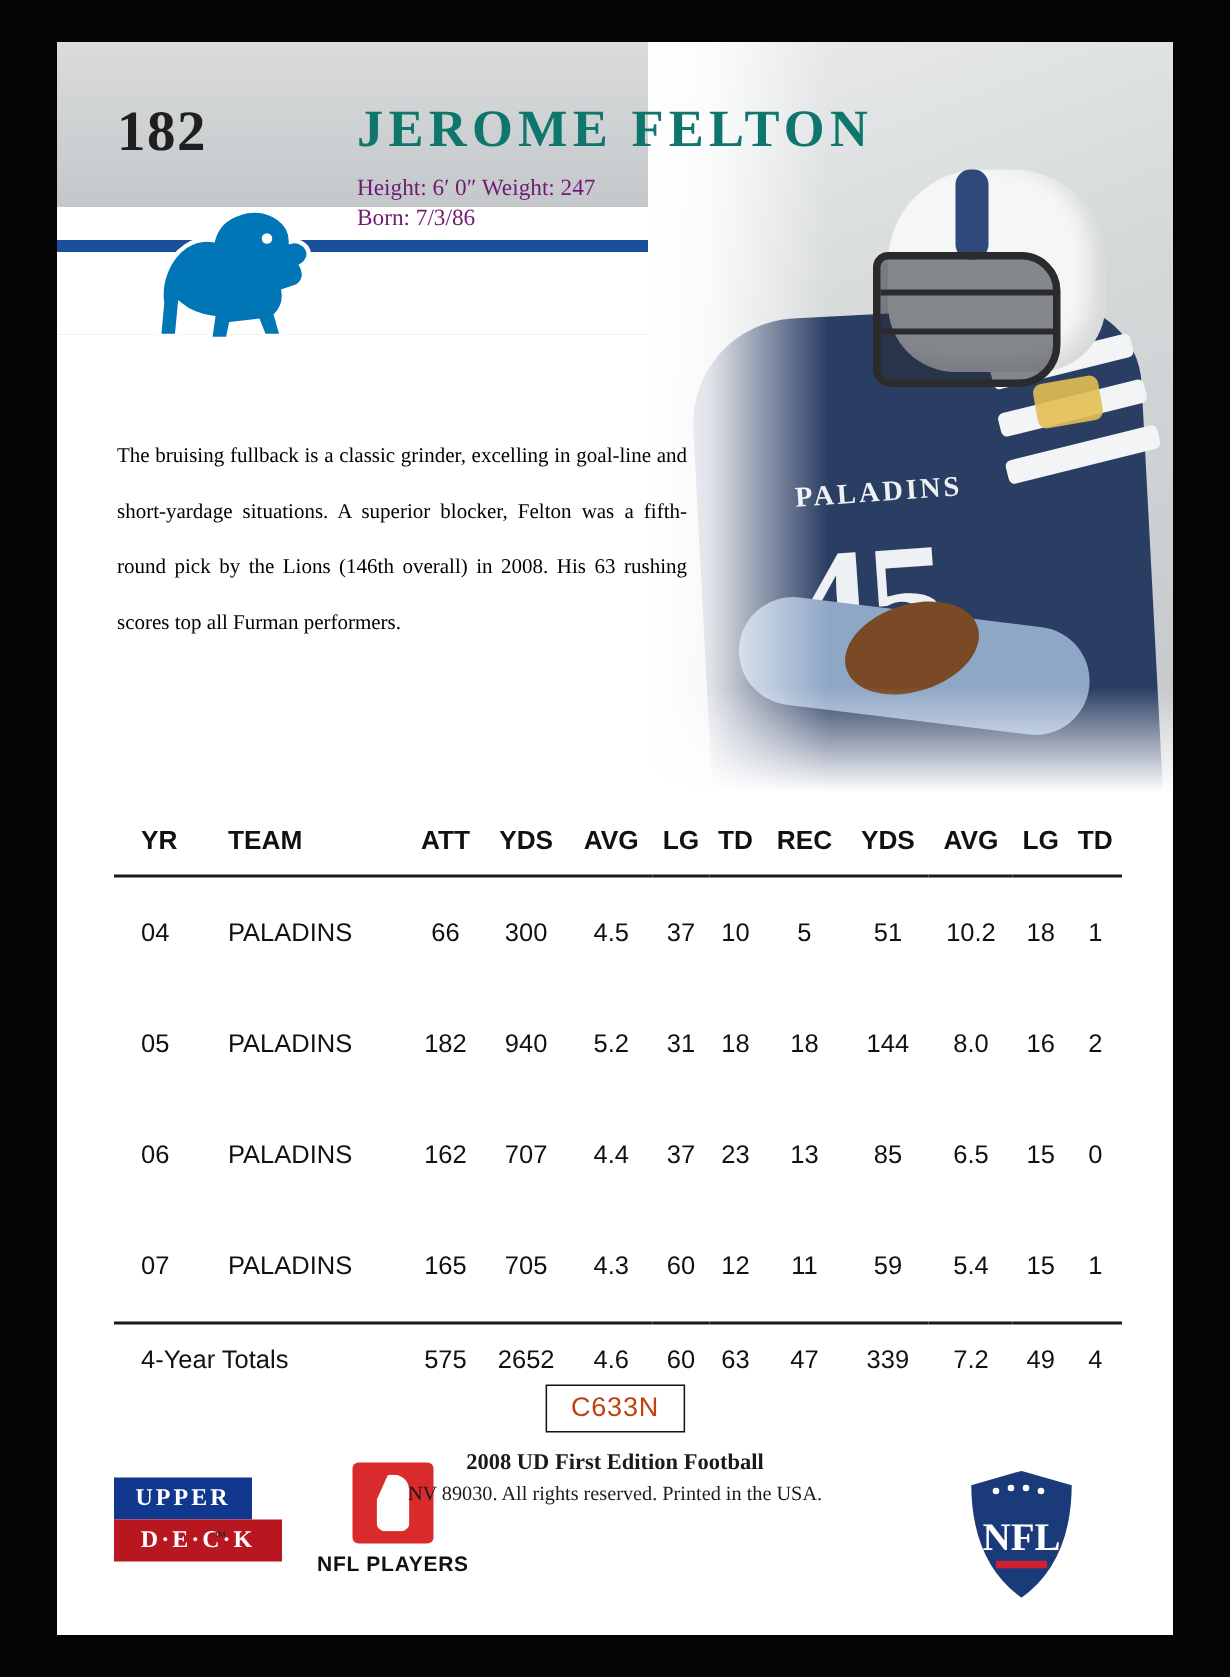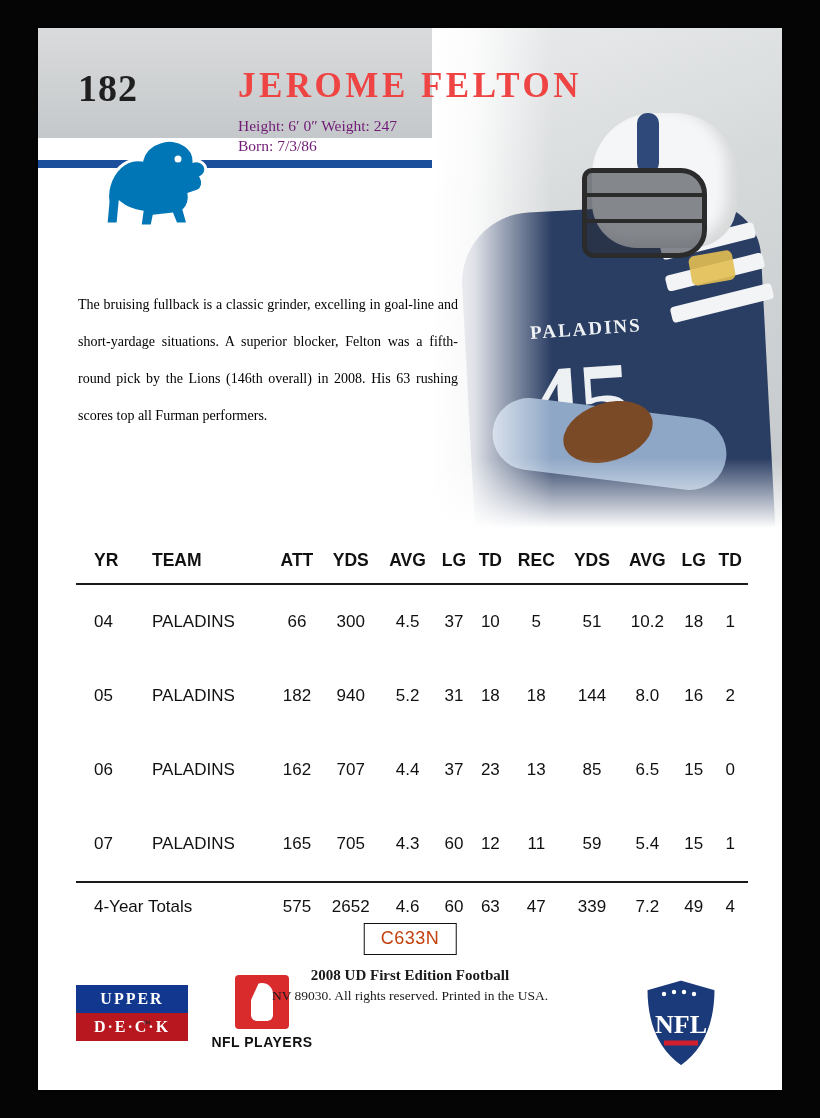--- a/index.html
+++ b/index.html
@@ -67,21 +67,21 @@
     font-size: 38px;
     color: #1f1f1f;
     letter-spacing: 1px;
   }
   .player-name {
     position: absolute;
     left: 200px; top: 38px;
     font-family: "Liberation Serif", serif;
     font-weight: bold;
     font-size: 35px;
-    color: #ef4444;
+    color: #0f766e;
     letter-spacing: 3.5px;
     text-align: right;
   }
   .vitals {
     position: absolute;
     left: 200px; top: 88px;
     font-family: "Liberation Serif", serif;
     font-size: 15.5px;
     color: #701a75;
     line-height: 20px;
@@ -308,21 +308,21 @@
 
   
   .ud-logo {
     position: absolute;
     left: 38px; top: 22px;
     width: 112px; height: 58px;
   }
   .ud-top {
     position: absolute;
     left: 0; top: 0;
-    width: 112px; height: 28px;
+    width: 92px; height: 28px;
     background: #11378e;
     color: #fff;
     font-family: "Liberation Serif", serif;
     font-weight: bold;
     font-size: 16px;
     letter-spacing: 2px;
     display: flex; align-items: center; justify-content: center;
   }
   .ud-bottom {
     position: absolute;

